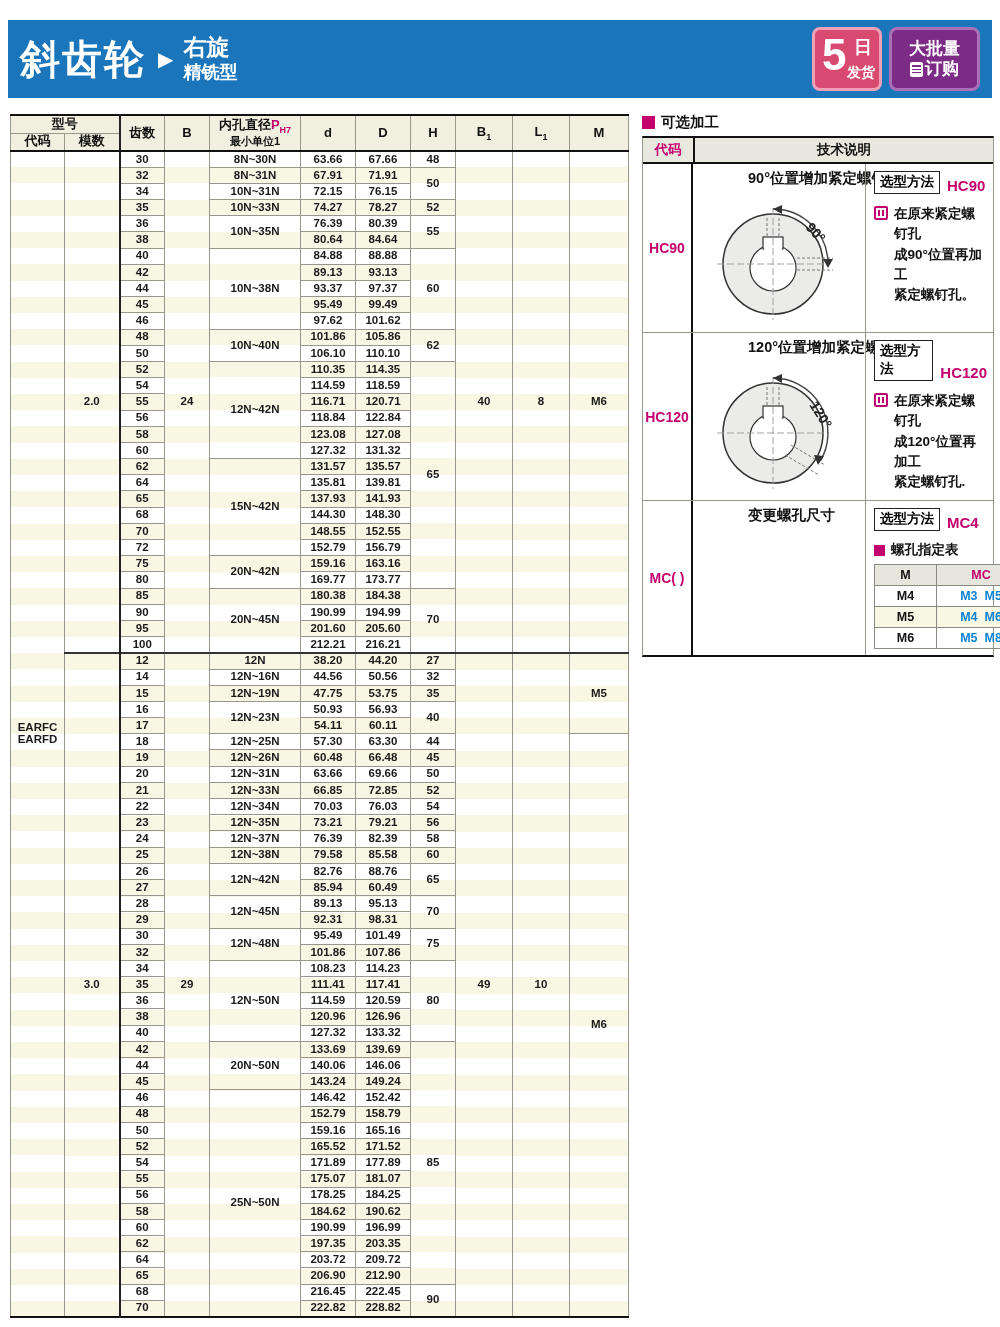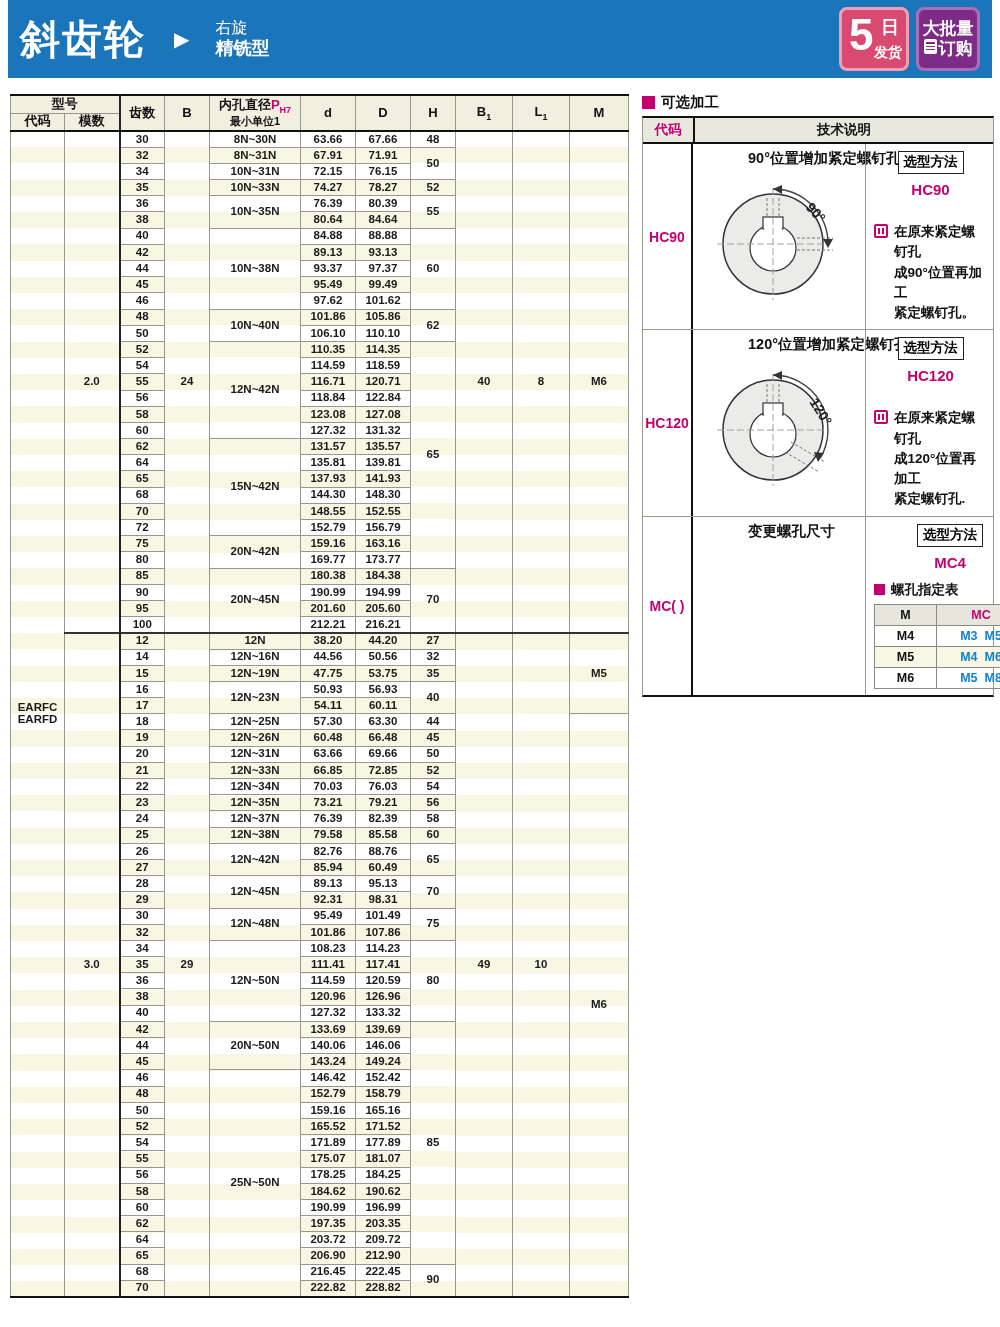--- a/index.html
+++ b/index.html
@@ -1,36 +1,36 @@
 <!DOCTYPE html>
 <html><head>
 <meta charset="utf-8">
 <style>
   * { box-sizing: border-box; }
   html,body { margin:0; padding:0; background:#fff; width:1000px;
     font-family:"Liberation Sans","DejaVu Sans",sans-serif; }
 
   
-  .header-bar { margin:0 8px 16px 8px; height:78px; background:#1a75bb;
-    display:flex; align-items:center; padding:0 12px;gap:16px; }
+  .header-bar { margin:20px 8px 16px 8px; height:78px; background:#1a75bb;
+    display:flex; align-items:center; padding:0 12px; }
   .hb-title { color:#fff; font-size:40px; font-weight:bold; letter-spacing:2px; line-height:1; }
   .hb-arrow { color:#fff; font-size:20px; margin:0 10px 0 12px; }
-  .hb-sub .line1 { color:#fff; font-size:16px; font-weight:normal; line-height:1.1; }
+  .hb-sub .line1 { color:#fff; font-size:23px; font-weight:bold; line-height:1.1; }
   .hb-sub .line2 { color:#fff; font-size:18px; font-weight:bold; line-height:1.1; margin-top:3px; }
   .hb-badges { margin-left:auto; display:flex; gap:7px; }
   .badge5 { position:relative; width:70px; height:64px; background:#d84a70;
     border:3px solid #f0a0b6; border-radius:8px; color:#fff; font-weight:bold; }
   .badge5 .big { position:absolute; left:7px; top:3px; font-size:44px; line-height:1; }
   .badge5 .ri  { position:absolute; right:7px; top:5px; font-size:18px; }
   .badge5 .sub { position:absolute; right:4px; bottom:6px; font-size:14px; }
-  .badgeBulk { width:64px; height:64px; background:#7c2c86; border:3px solid #aa6fb4;
+  .badgeBulk { width:91px; height:64px; background:#7c2c86; border:3px solid #aa6fb4;
     border-radius:8px; color:#fff; font-weight:bold; display:flex; flex-direction:column;
     align-items:center; justify-content:center; }
   .badgeBulk .l1 { font-size:17px; line-height:1.2; }
-  .badgeBulk .l2 { font-size:17px; line-height:1.2; display:flex; align-items:flex-start; gap:2px; }
+  .badgeBulk .l2 { font-size:17px; line-height:1.2; display:flex; align-items:center; gap:2px; }
   .form-icon { display:inline-block; width:13px; height:15px; background:#fff; border-radius:2px;
     position:relative; }
   .form-icon::before { content:""; position:absolute; left:2px; right:2px; top:3px; height:8px;
     background:repeating-linear-gradient(to bottom,#7c2c86 0 1.5px,transparent 1.5px 3.5px); }
 
   
   .content { display:flex; align-items:flex-start; margin:0 8px 18px 10px; }
 
   
   .table-wrap { width:618px; flex:none; }
@@ -71,24 +71,24 @@
   .opt-row { display:flex; }
   .opt-row + .opt-row { border-top:1px solid #98978e; }
   .opt-code { width:50px; display:flex; align-items:center; justify-content:center;
     color:#c4006f; font-weight:bold; font-size:14px; border-right:2px solid #111; flex:none; }
   .opt-body { flex:1; display:flex; }
   .opt-left { width:172px; padding:5px 2px 2px 8px; flex:none; }
   .opt-title { font-weight:bold; font-size:14.5px; color:#111; white-space:nowrap;margin-left:47px; }
   .opt-right { flex:1; border-left:1px solid #98978e; padding:7px 6px 6px 8px; }
   .h-hc { min-height:168px; }
   .h-mc { min-height:150px; }
-  .method { display:flex; align-items:center; gap:7px;flex-direction:column; }
+  .method { display:flex; align-items:flex-end; gap:7px; }
   .method-box { border:1px solid #222; padding:1px 5px 2px; font-weight:bold; font-size:13.5px; background:#fff; }
   .method-val { color:#c4006f; font-weight:bold; font-size:15px; }
-  .note { display:flex; margin-top:24px; }
+  .note { display:flex; margin-top:10px; }
   .note-icon { width:14px; height:14px; border:2px solid #c4006f; border-radius:2px;
     margin:2px 6px 0 0; flex:none; position:relative; }
   .note-icon::before { content:""; position:absolute; left:2px; top:2px; bottom:2px; width:2px; background:#c4006f; }
   .note-icon::after  { content:""; position:absolute; left:6px; top:2px; bottom:2px; width:2px; background:#c4006f; }
   .note-text { font-weight:bold; font-size:13.5px; color:#111; line-height:1.5; white-space:pre-line; }
   .sub-title { display:flex; align-items:center; font-weight:bold; font-size:13.5px; margin:10px 0 5px; color:#c4006f; }
   .sub-title .t { color:#111; }
   table.mc { border-collapse:collapse; width:152px; }
   table.mc th, table.mc td { border:1px solid #8a8a82; height:21px; text-align:center;
     font-weight:bold; font-size:12.5px; color:#111; padding:0 4px; }

